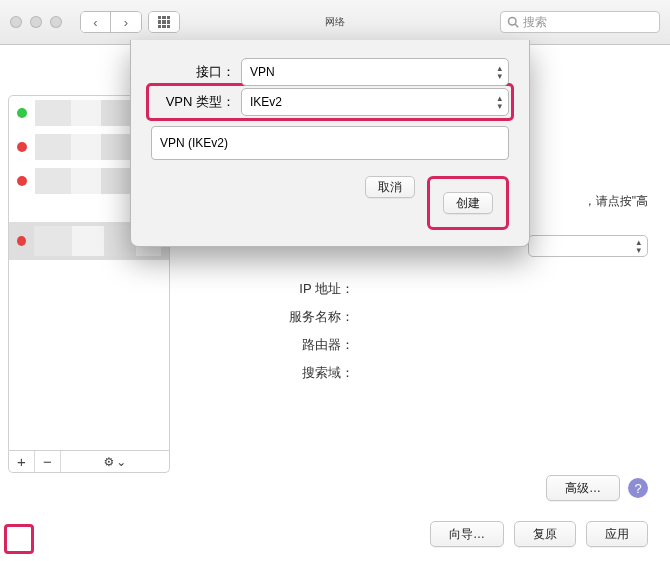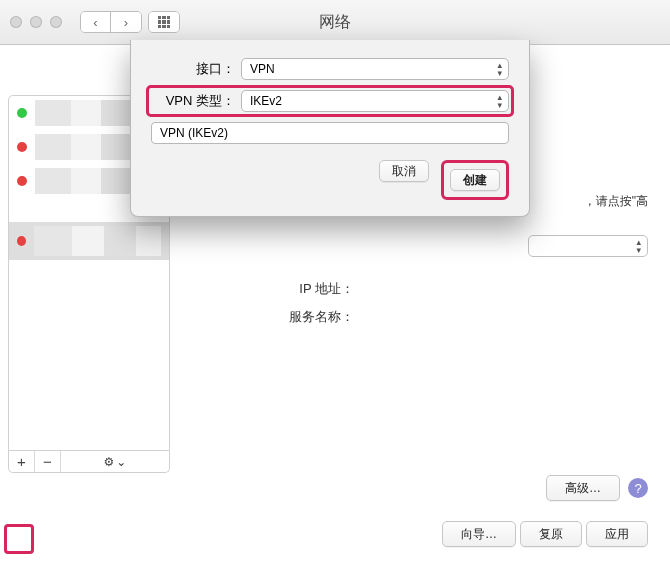--- a/index.html
+++ b/index.html
@@ -10,21 +10,21 @@
   .traffic { display: flex; gap: 8px; }
   .dot { width: 12px; height: 12px; border-radius: 50%; border: 1px solid rgba(0,0,0,0.15); }
   .dot.red { background: #d7d7d7; }
   .dot.yellow { background: #d7d7d7; }
   .dot.green { background: #d7d7d7; }
   .tb-group { display: flex; margin-left: 18px; border: 1px solid #bdbdbd; border-radius: 5px; overflow: hidden; height: 22px; }
   .tb-btn { width: 30px; display:flex; align-items:center; justify-content:center; background:#fff; border-right:1px solid #bdbdbd; font-size:13px; color:#6b6b6b; }
   .tb-btn:last-child { border-right:none; }
   .grid-icon { width:12px; height:12px; display:grid; grid-template-columns:repeat(3,1fr); grid-template-rows:repeat(3,1fr); gap:1px; }
   .grid-icon span { background:#6b6b6b; }
-  .title { position:absolute; left:50%; transform:translateX(-50%); font-size:16px; color:#4a4a4a; }
+  .title { position:absolute; left:50%; transform:translateX(-50%); font-size:10px; color:#4a4a4a; }
   .search { position:absolute; right:10px; width:160px; height:22px; border:1px solid #c6c6c6; border-radius:4px; background:#fff; display:flex; align-items:center; padding:0 6px; color:#9b9b9b; font-size:12px; }
   .search svg { margin-right:4px; }
 
   
   .main { display:flex; height: calc(100% - 45px); }
   .sidebar { width: 170px; padding: 50px 0 0 8px; position: relative; }
   .side-list { border:1px solid #d0d0d0; border-radius: 5px 5px 0 0; height: 356px; background:#fff; overflow:hidden; }
   .side-item { display:flex; align-items:center; padding:4px 8px; gap:8px; }
   .side-item.sel { background:#dedede; }
   .status-dot { width:10px; height:10px; border-radius:50%; }
@@ -47,42 +47,42 @@
 
   .info-rows { position:absolute; top:230px; left:0; right:15px; }
   .info-row { display:flex; align-items:center; height:28px; }
   .info-label { width:190px; text-align:right; padding-right:6px; color:#333; }
 
   .hint { position:absolute; right:22px; top:148px; font-size:12px; color:#333; }
 
   .adv-row { position:absolute; right:22px; bottom:60px; display:flex; align-items:center; gap:8px; }
   .help-circle { width:20px; height:20px; border-radius:50%; background:#8d8dd6; color:#fff; display:flex; align-items:center; justify-content:center; font-size:13px; }
 
-  .bottom-row { position:absolute; right:22px; bottom:14px; display:flex; gap:4px; }
+  .bottom-row { position:absolute; right:22px; bottom:14px; display:flex; gap:10px; }
 
   .mac-btn { height:22px; padding:12px 18px; border:1px solid #c6c6c6; border-radius:5px; background:linear-gradient(#fdfdfd,#f1f1f1); font-size:12px; color:#222; display:flex; align-items:center; box-shadow: 0 1px 0 rgba(0,0,0,0.05); }
   .mac-btn.small { padding:0 12px; }
   .mac-combo { height:22px; border:1px solid #c0c0c0; border-radius:5px; background:#fff; display:flex; align-items:center; padding:0 8px; font-size:12px; position:relative; width:120px; }
   .chev { position:absolute; right:6px; font-size:9px; line-height:8px; color:#555; display:flex; flex-direction:column; }
 
   
   .sheet { position:absolute; top:40px; left:130px; width:400px; background:#f2f2f2; border:1px solid #b8b8b8; border-top:0; border-radius:0 0 8px 8px; box-shadow: 0 14px 30px rgba(0,0,0,0.35); padding:18px 20px 16px 20px; z-index:10; }
   .sheet-title { font-size:13px; margin-bottom:14px; }
-  .form-row { display:flex; align-items:center; margin-bottom:10px; }
+  .form-row { display:flex; align-items:center; margin-bottom:2px; }
   .form-label { width:90px; text-align:right; padding-right:6px; font-size:13px; }
-  .select { flex:1; height:22px; border:1px solid #b8b8b8; border-radius:5px; background:#fff; display:flex; align-items:center; padding:4px 8px; font-size:12px; position:relative; }
+  .select { flex:1; height:22px; border:1px solid #b8b8b8; border-radius:5px; background:#fff; display:flex; align-items:center; padding:13px 8px; font-size:12px; position:relative; }
   .select .chev { right:6px; }
-  .text-input { flex:1; height:22px; border:1px solid #b8b8b8; border-radius:4px; background:#fff; padding:0 8px; font-size:12px; }
+  .text-input { flex:1; height:34px; border:1px solid #b8b8b8; border-radius:4px; background:#fff; padding:0 8px; font-size:12px; }
 
   .row-hl { border:3px solid #d7265e; border-radius:5px; padding:2px; margin:-5px -5px 5px -5px; }
   .row-hl .form-row { margin-bottom:0; }
 
   .sheet-buttons { display:flex; justify-content:flex-end; gap:12px; margin-top:16px; }
   .btn-hl { border:3px solid #d7265e; border-radius:6px; padding:2px; }
-  .btn-hl .mac-btn { margin:4px;font-weight:bold; }
+  .btn-hl .mac-btn { margin:11px; }
 
   .combo-abs { position:absolute; right:22px; top:190px; }
 </style>
 </head>
 <body>
 
 <div class="titlebar">
   <div class="traffic">
     <div class="dot red"></div>
     <div class="dot yellow"></div>
@@ -101,20 +101,27 @@
           <span></span>
           <span></span>
           <span></span>
           <span></span>
           <span></span>
           <span></span>
         </span>
     </div>
   </div>
   <div class="title">网络</div>
+  <div class="search">
+    <svg width="12" height="12" viewBox="0 0 16 16">
+        <circle cx="7" cy="7" r="5" fill="none" stroke="#9b9b9b" stroke-width="2"></circle>
+        <line x1="11" y1="11" x2="15" y2="15" stroke="#9b9b9b" stroke-width="2"></line>
+      </svg>
+    <span>搜索</span>
+  </div>
 </div>
 
 <div class="main">
   <div class="sidebar">
     <div class="side-list">
       <div class="side-item">
         <div class="status-dot green"></div>
         <div class="pix"></div>
       </div>
       <div class="side-item">
@@ -156,20 +163,26 @@
           </span>
       </div>
     </div>
 
     <div class="info-rows">
       <div class="info-row">
           <div class="info-label">IP 地址：</div>
         </div>
       <div class="info-row">
           <div class="info-label">服务名称：</div>
+        </div>
+      <div class="info-row">
+          <div class="info-label">路由器：</div>
+        </div>
+      <div class="info-row">
+          <div class="info-label">搜索域：</div>
         </div>
     </div>
 
     <div class="adv-row">
       <div class="mac-btn">高级…</div>
       <div class="help-circle">
         <span>?</span>
       </div>
     </div>
 

